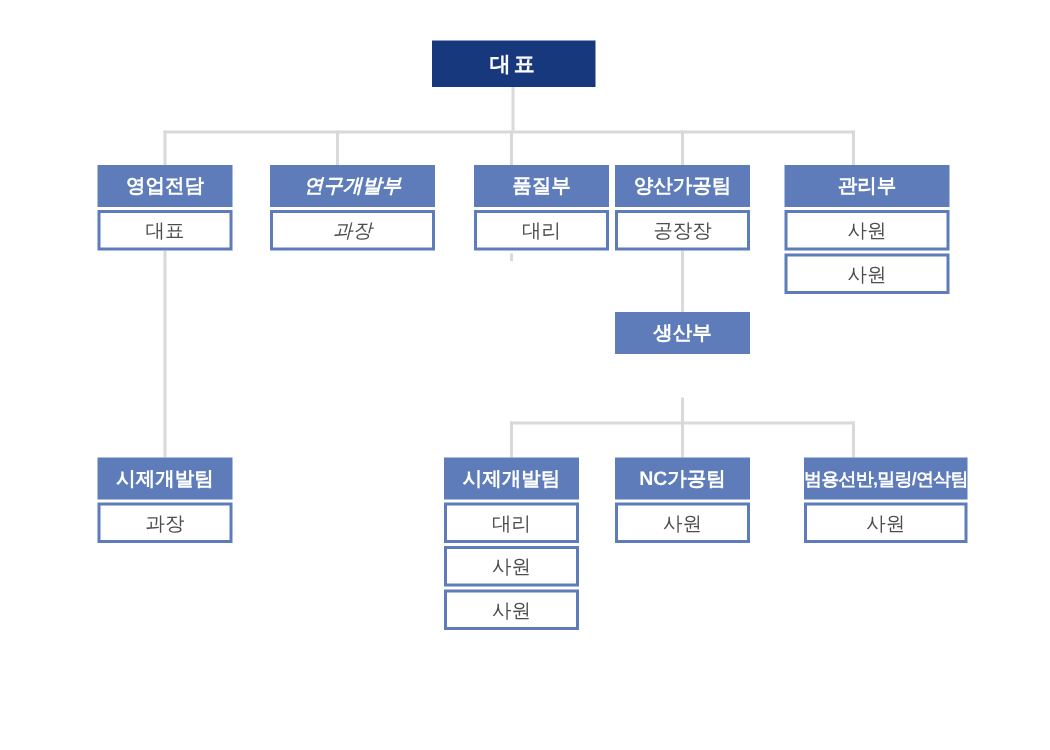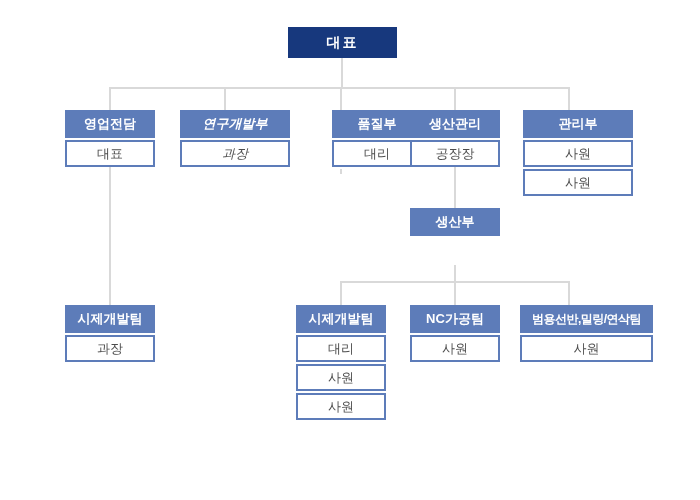--- a/index.html
+++ b/index.html
@@ -75,27 +75,27 @@
   <div class="node" style="left:65px; top:110px; width:90px;">
     <div class="hdr">영업전담</div>
     <div class="mem">대표</div>
   </div>
 
   <div class="node" style="left:180px; top:110px; width:110px;font-style:italic;">
     <div class="hdr">연구개발부</div>
     <div class="mem">과장</div>
   </div>
 
-  <div class="node" style="left:296px; top:110px; width:90px;padding-left:36px;">
+  <div class="node" style="left:280px; top:110px; width:90px;padding-left:36px;">
     <div class="hdr">품질부</div>
     <div class="mem">대리</div>
   </div>
 
   <div class="node" style="left:410px; top:110px; width:90px;">
-    <div class="hdr">생산관리</div>
+    <div class="hdr">양산가공팀</div>
     <div class="mem">공장장</div>
   </div>
 
   <div class="node" style="left:523px; top:110px; width:110px;">
     <div class="hdr">관리부</div>
     <div class="mem">사원</div>
     <div class="mem">사원</div>
   </div>
 
   <div class="node" style="left:410px; top:208px; width:90px;border-radius:13px;">
@@ -112,18 +112,18 @@
     <div class="mem">대리</div>
     <div class="mem">사원</div>
     <div class="mem">사원</div>
   </div>
 
   <div class="node" style="left:410px; top:305px; width:90px;">
     <div class="hdr">NC가공팀</div>
     <div class="mem">사원</div>
   </div>
 
-  <div class="node wide" style="left:520px; top:305px; width:133px;">
+  <div class="node wide" style="left:536px; top:305px; width:109px;">
     <div class="hdr">범용선반,밀링/연삭팀</div>
     <div class="mem">사원</div>
   </div>
 
 </div>
 
 </body></html>

